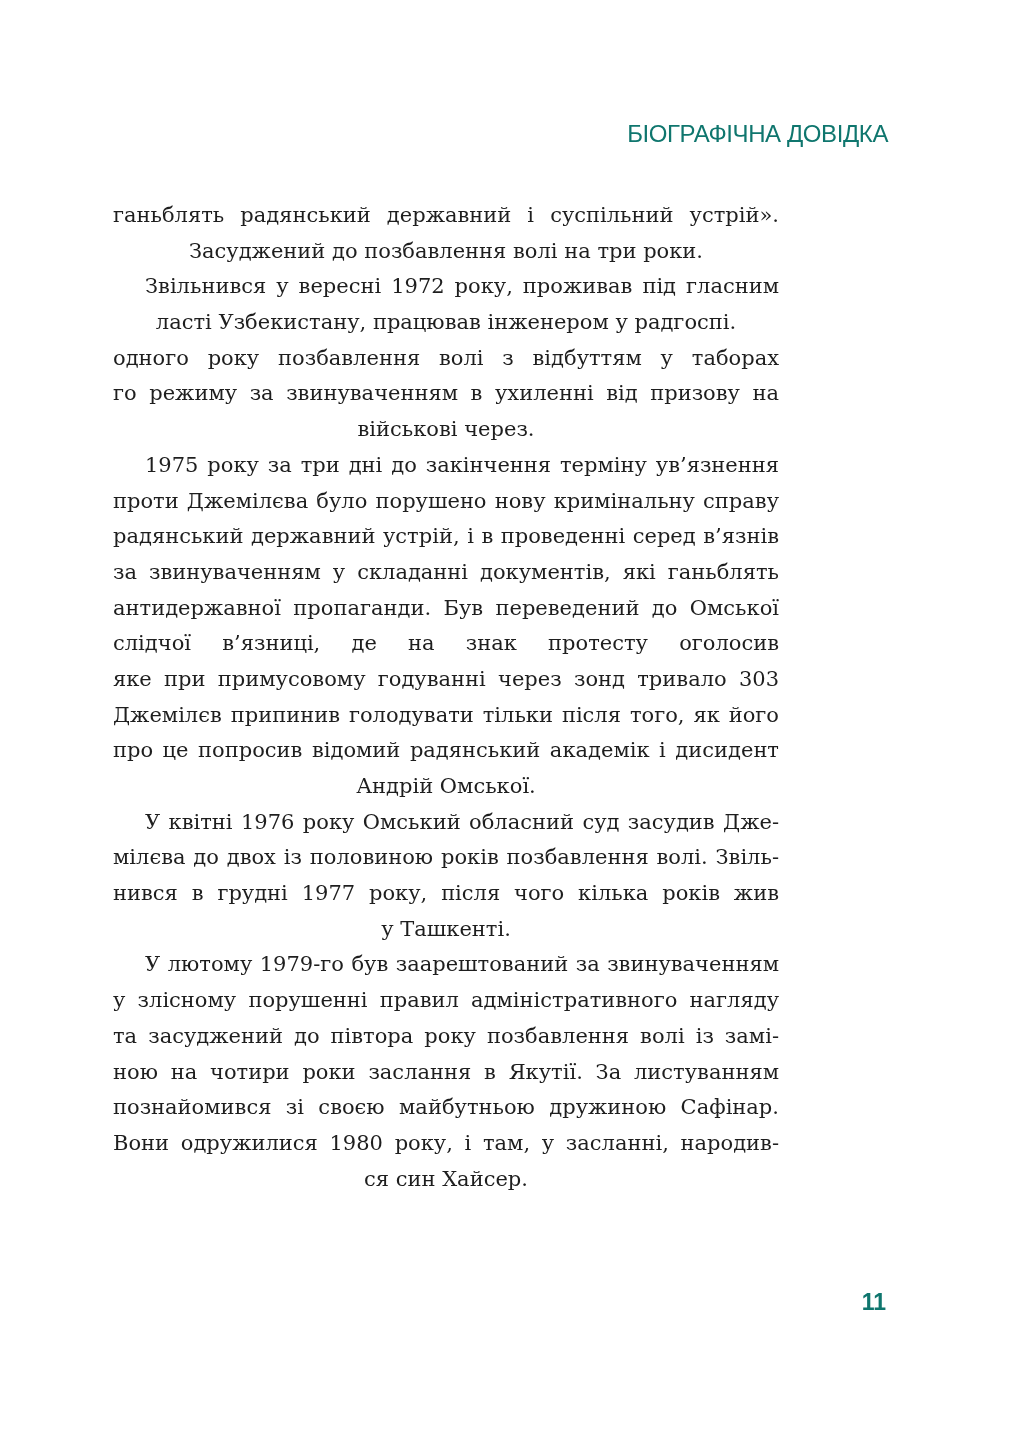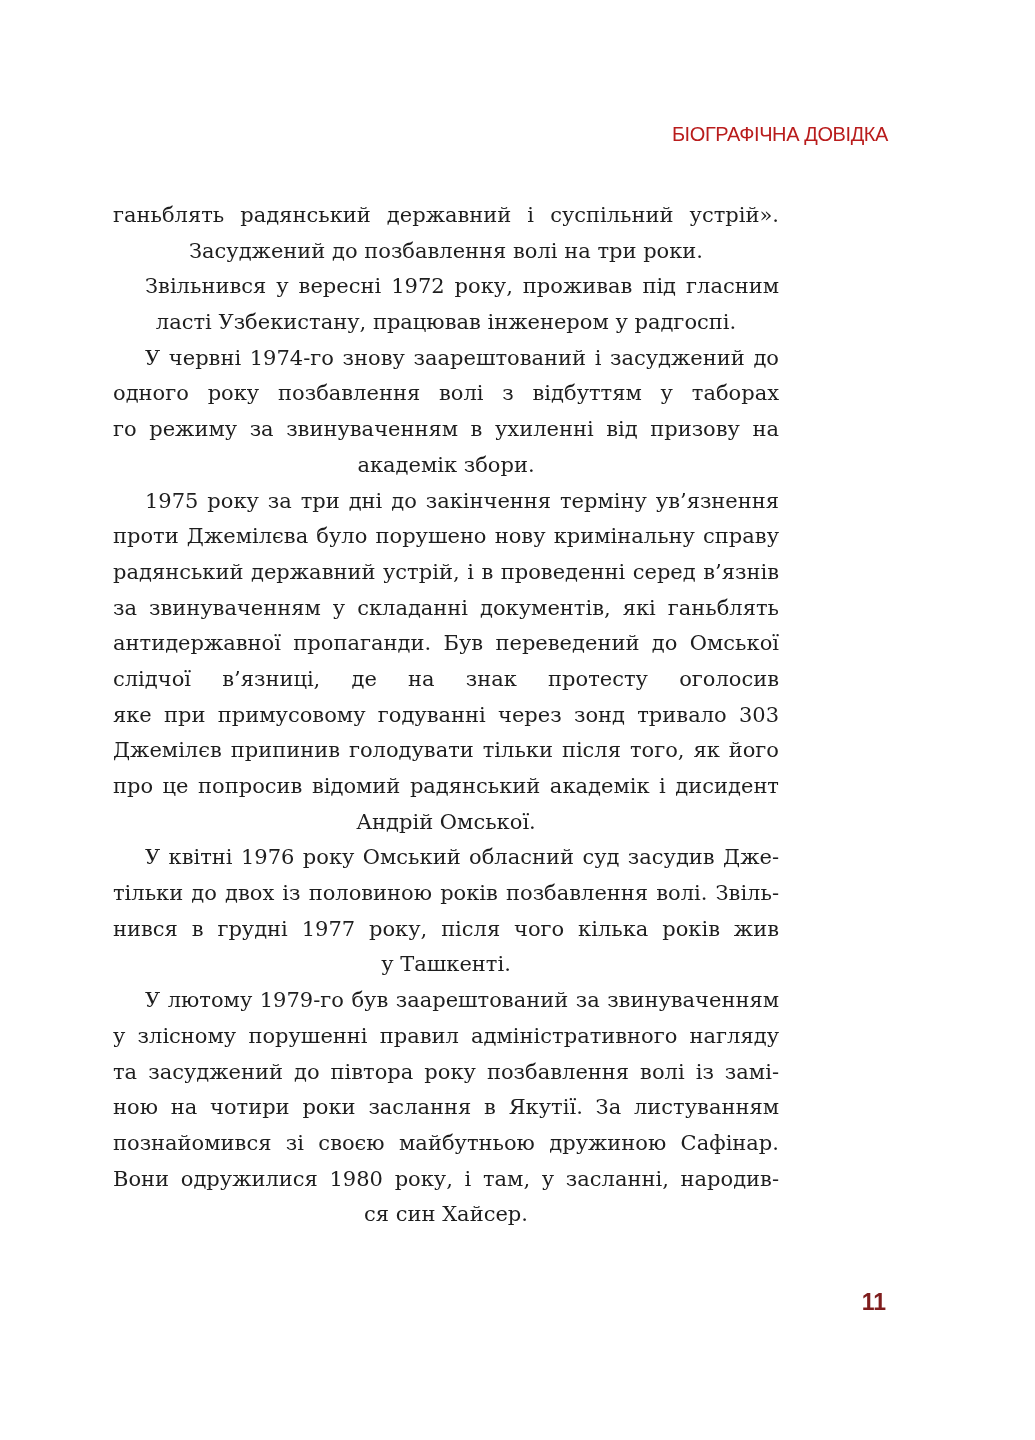--- a/index.html
+++ b/index.html
@@ -13,24 +13,24 @@
     height: 1440px;
     background: #ffffff;
     overflow: hidden;
     font-family: "DejaVu Serif", serif;
   }
   .running-head {
     position: absolute;
     top: 124px;
     right: 147px;
     font-family: "Liberation Sans", sans-serif;
-    font-size: 20px;
+    font-size: 24px;
     line-height: 20px;
     letter-spacing: -0.4px;
-    color: #b91c1c;
+    color: #0f766e;
     white-space: nowrap;
   }
   .text-block {
     position: absolute;
     left: 113px;
     top: 198px;
     width: 666px;
     font-size: 21px;
     color: #1e1e1e;
   }
@@ -48,50 +48,49 @@
     text-indent: 32px;
   }
   .folio {
     position: absolute;
     top: 1289px;
     right: 149px;
     font-family: "Liberation Sans", sans-serif;
     font-weight: bold;
     font-size: 23px;
     line-height: 26px;
-    color: #7f1d1d;
+    color: #0f766e;
   }
 </style>
 </head>
 <body>
 
 <div class="page">
   <div class="running-head">БІОГРАФІЧНА ДОВІДКА</div>
 
   <div class="text-block" id="text-block">
       <div class="line j">ганьблять радянський державний і суспільний устрій».</div>
       <div class="line">Засуджений до позбавлення волі на три роки.</div>
       <div class="line j ind">Звільнився у вересні 1972 року, проживав під гласним</div>
       <div class="line">ласті Узбекистану, працював інженером у радгоспі.</div>
-      <div class="line j ind">У червні 1974-го знову заарештований і засуджений до</div>
       <div class="line j">одного року позбавлення волі з відбуттям у таборах суворо-</div>
       <div class="line j">го режиму за звинуваченням в ухиленні від призову на</div>
-      <div class="line">академік збори.</div>
+      <div class="line">військові через.</div>
       <div class="line j ind">1975 року за три дні до закінчення терміну ув’язнення</div>
       <div class="line j">проти Джемілєва було порушено нову кримінальну справу</div>
       <div class="line j">радянський державний устрій, і в проведенні серед в’язнів</div>
       <div class="line j">за звинуваченням у складанні документів, які ганьблять</div>
       <div class="line j">антидержавної пропаганди. Був переведений до Омської</div>
       <div class="line j">слідчої в’язниці, де на знак протесту оголосив голодування,</div>
       <div class="line j">яке при примусовому годуванні через зонд тривало 303 дні.</div>
       <div class="line j">Джемілєв припинив голодувати тільки після того, як його</div>
       <div class="line j">про це попросив відомий радянський академік і дисидент</div>
       <div class="line">Андрій Омської.</div>
       <div class="line j ind">У квітні 1976 року Омський обласний суд засудив Дже-</div>
-      <div class="line j">тільки до двох із половиною років позбавлення волі. Звіль-</div>
+      <div class="line j">мілєва до двох із половиною років позбавлення волі. Звіль-</div>
       <div class="line j">нився в грудні 1977 року, після чого кілька років жив</div>
       <div class="line">у Ташкенті.</div>
       <div class="line j ind">У лютому 1979-го був заарештований за звинуваченням</div>
       <div class="line j">у злісному порушенні правил адміністративного нагляду</div>
       <div class="line j">та засуджений до півтора року позбавлення волі із замі-</div>
       <div class="line j">ною на чотири роки заслання в Якутії. За листуванням</div>
       <div class="line j">познайомився зі своєю майбутньою дружиною Сафінар.</div>
       <div class="line j">Вони одружилися 1980 року, і там, у засланні, народив-</div>
       <div class="line">ся син Хайсер.</div>
     </div>

